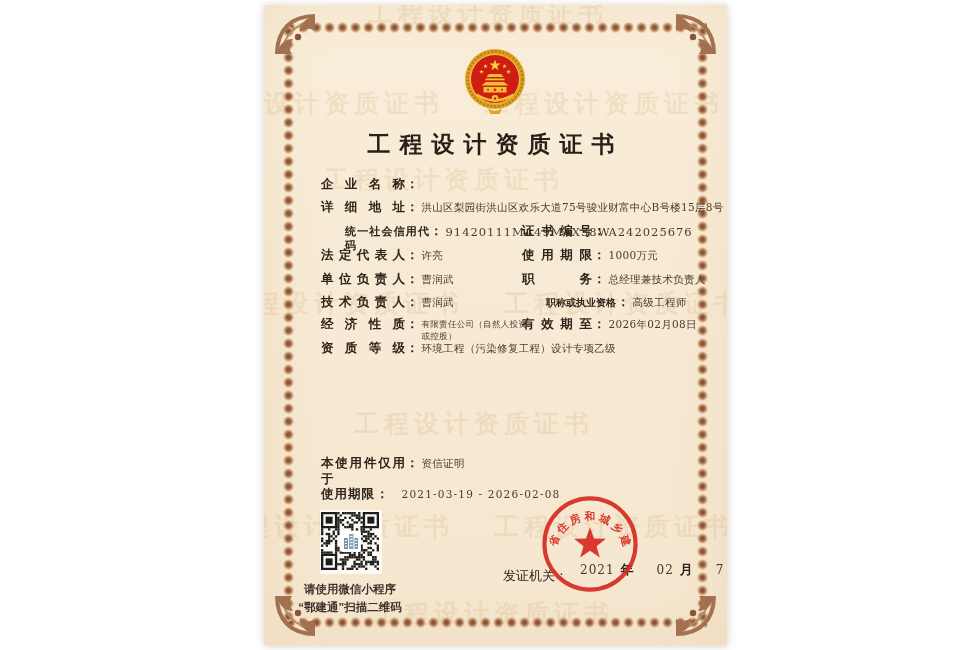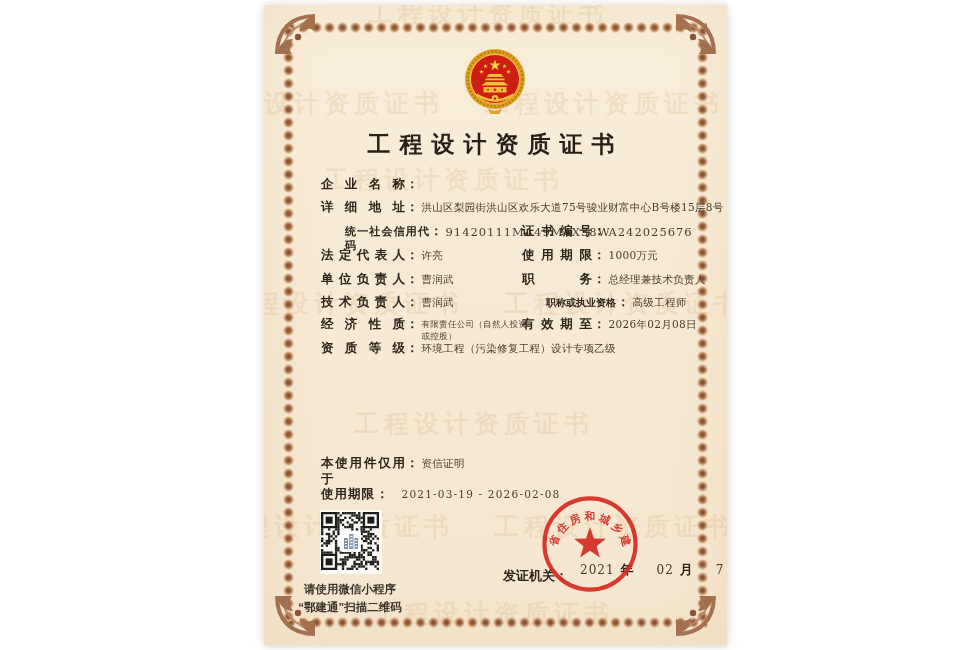--- a/index.html
+++ b/index.html
@@ -65,21 +65,21 @@
   .qr{position:absolute;left:56px;top:505px;width:60px;height:62px;background:#fcfaf5;padding:1px;}
   .qr svg{display:block;}
   .qr-icon{
     position:absolute;left:21px;top:21px;width:20px;height:21px;background:#ffffff;
     border-radius:2px;display:flex;align-items:center;justify-content:center;
   }
   .qr-caption{
     position:absolute;left:-4px;top:576px;width:180px;text-align:center;
     font-weight:700;font-size:11.5px;color:#3c332a;line-height:1.55;
   }
-  .issuer{position:absolute;left:239px;top:562px;font-weight:700;font-size:13px;color:#2d241a;}
+  .issuer{position:absolute;left:239px;top:562px;font-weight:400;font-size:13px;color:#2d241a;}
   .date-row{
     position:absolute;left:299px;top:556px;display:flex;align-items:baseline;gap:6px;
   }
   .date-num{font-family:"DejaVu Serif",serif;font-size:12px;color:#40362a;letter-spacing:1px;margin-left:17px;}
   .date-unit{font-weight:700;font-size:13px;color:#2a211a;}
   .seal{position:absolute;left:277px;top:490px;width:98px;height:98px;opacity:.9;pointer-events:none;}
 </style>
 </head>
 <body>
 

